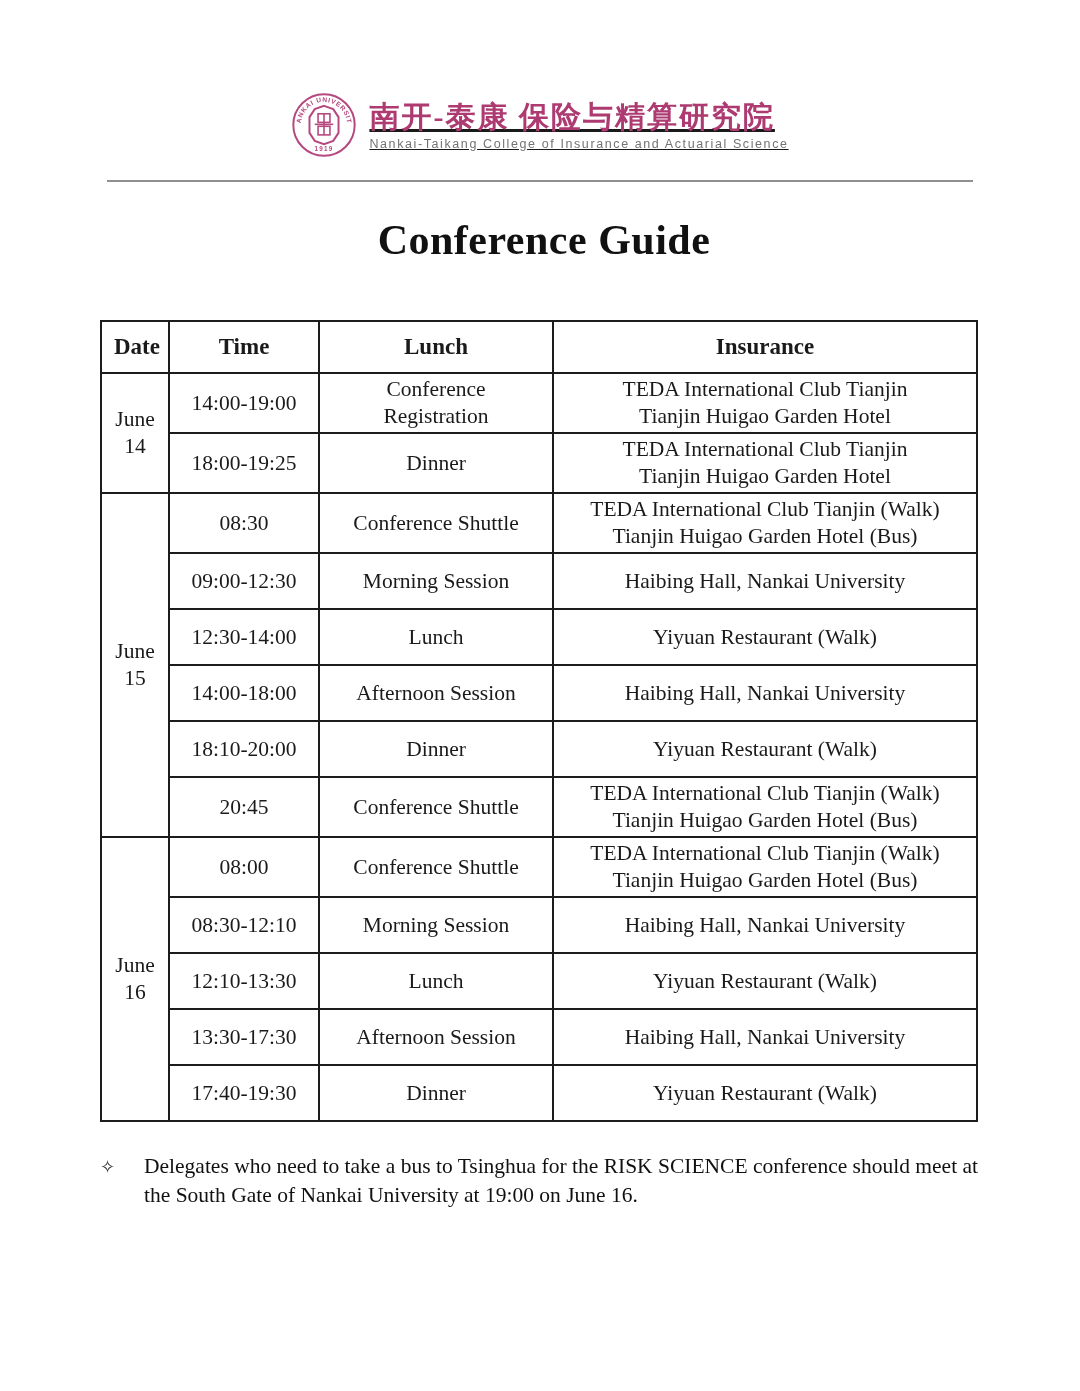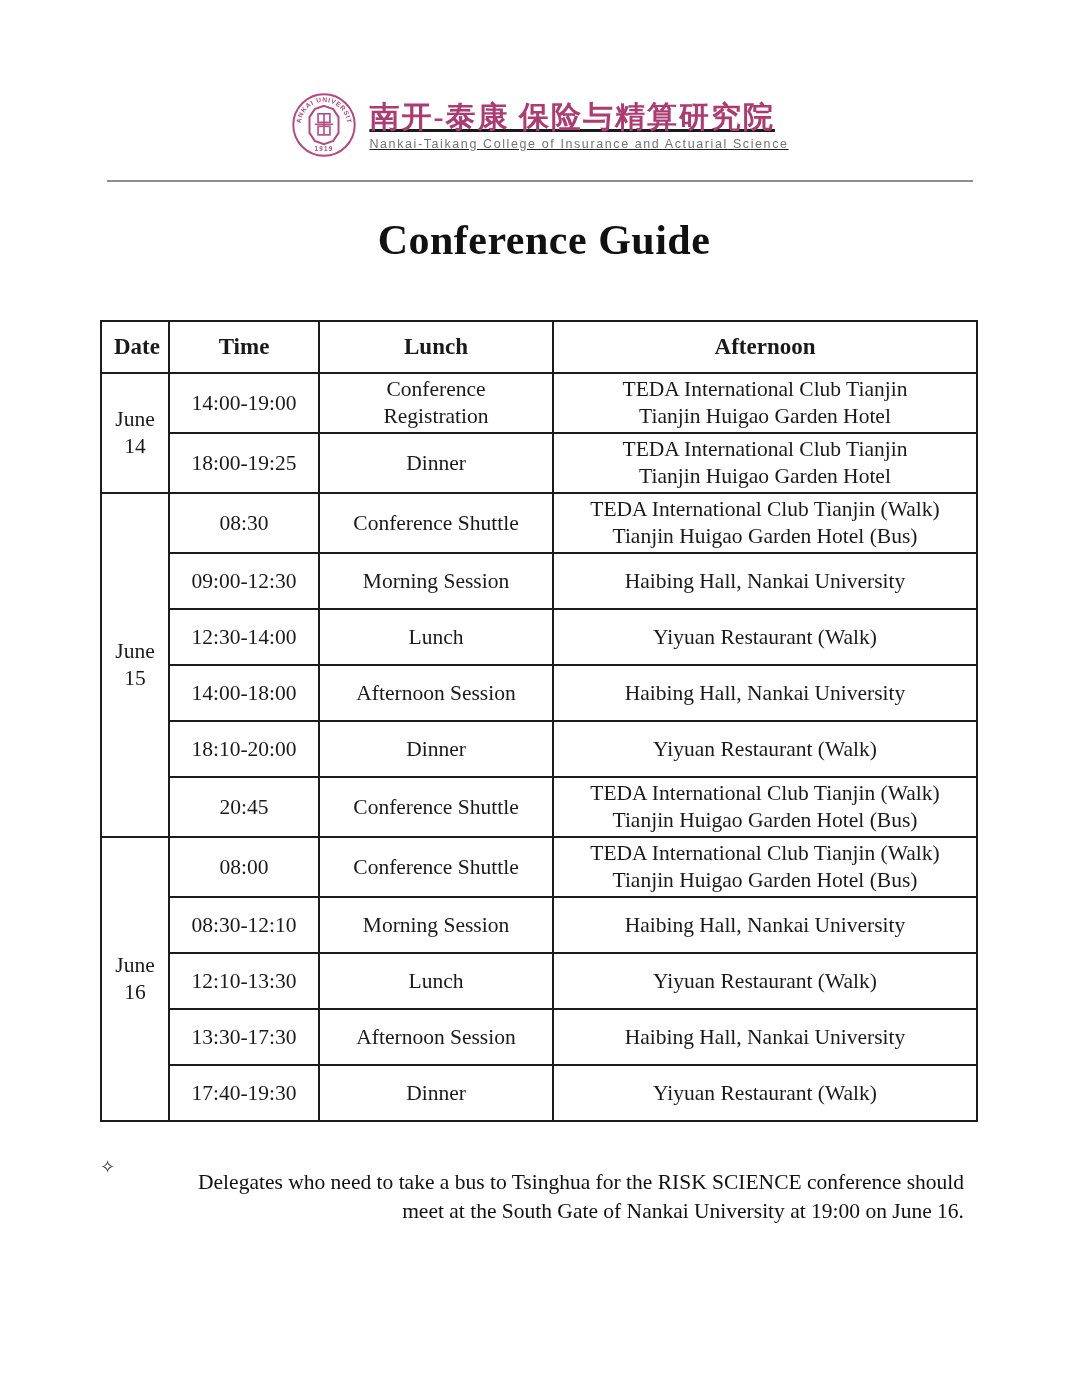--- a/index.html
+++ b/index.html
@@ -88,25 +88,24 @@
   }
   .note .bullet {
     font-family: "DejaVu Sans", sans-serif;
     font-size: 18px;
     line-height: 29px;
     width: 44px;
     flex: 0 0 auto;
     color: #222;
   }
   .note p {
-    margin: 16px;
+    margin: 0;
     font-size: 21.5px;
     line-height: 29px;
     color: #111;
-    text-align: right;
   }
 </style>
 </head>
 <body>
 
 <div class="page">
 
   <div class="letterhead">
     <div class="logo-row">
       <svg class="seal" viewBox="0 0 100 100" aria-hidden="true">
@@ -139,21 +138,21 @@
       <col class="c-date">
         <col class="c-time">
         <col class="c-event">
         <col class="c-loc">
     </colgroup>
     <thead>
       <tr id="head-row">
           <th>Date</th>
           <th>Time</th>
           <th>Lunch</th>
-          <th>Afternoon</th>
+          <th>Insurance</th>
         </tr>
     </thead>
     <tbody id="body-rows">
         <tr>
           <th class="date-cell" rowspan="2">June 14</th>
           <td class="cell">14:00-19:00</td>
           <td class="cell">
             <div class="cell-line">Conference</div>
             <div class="cell-line">Registration</div>
           </td>

